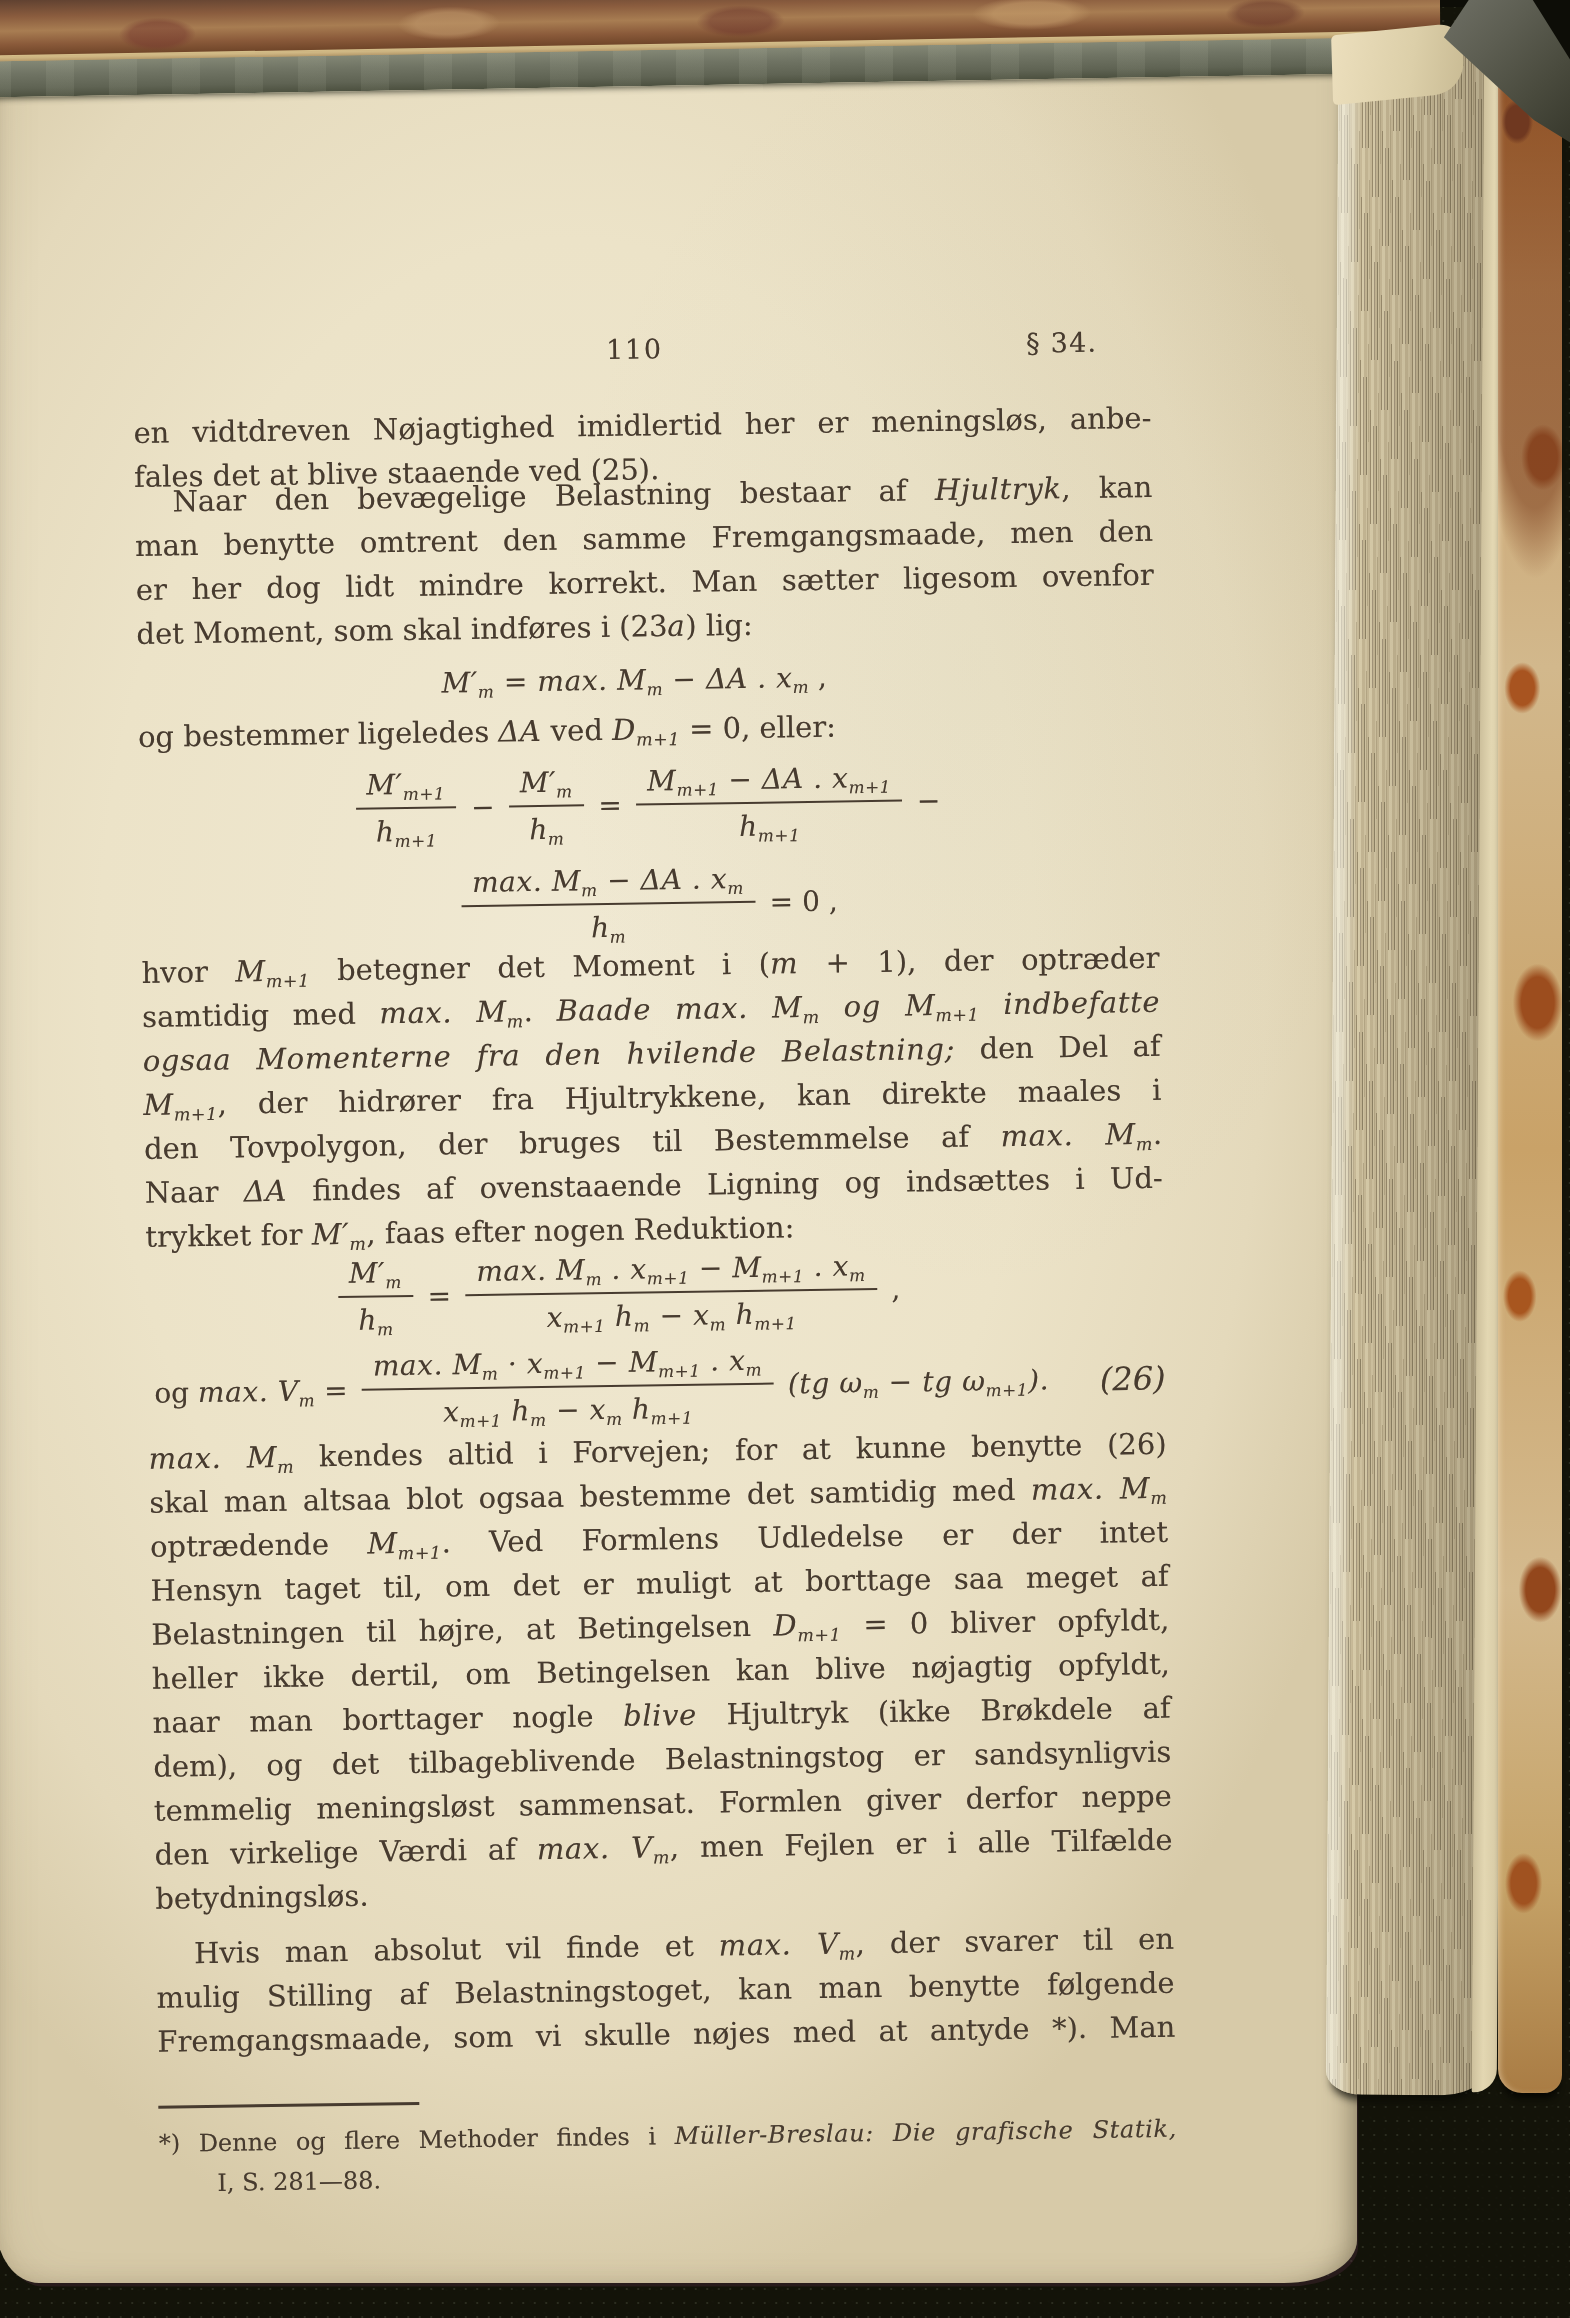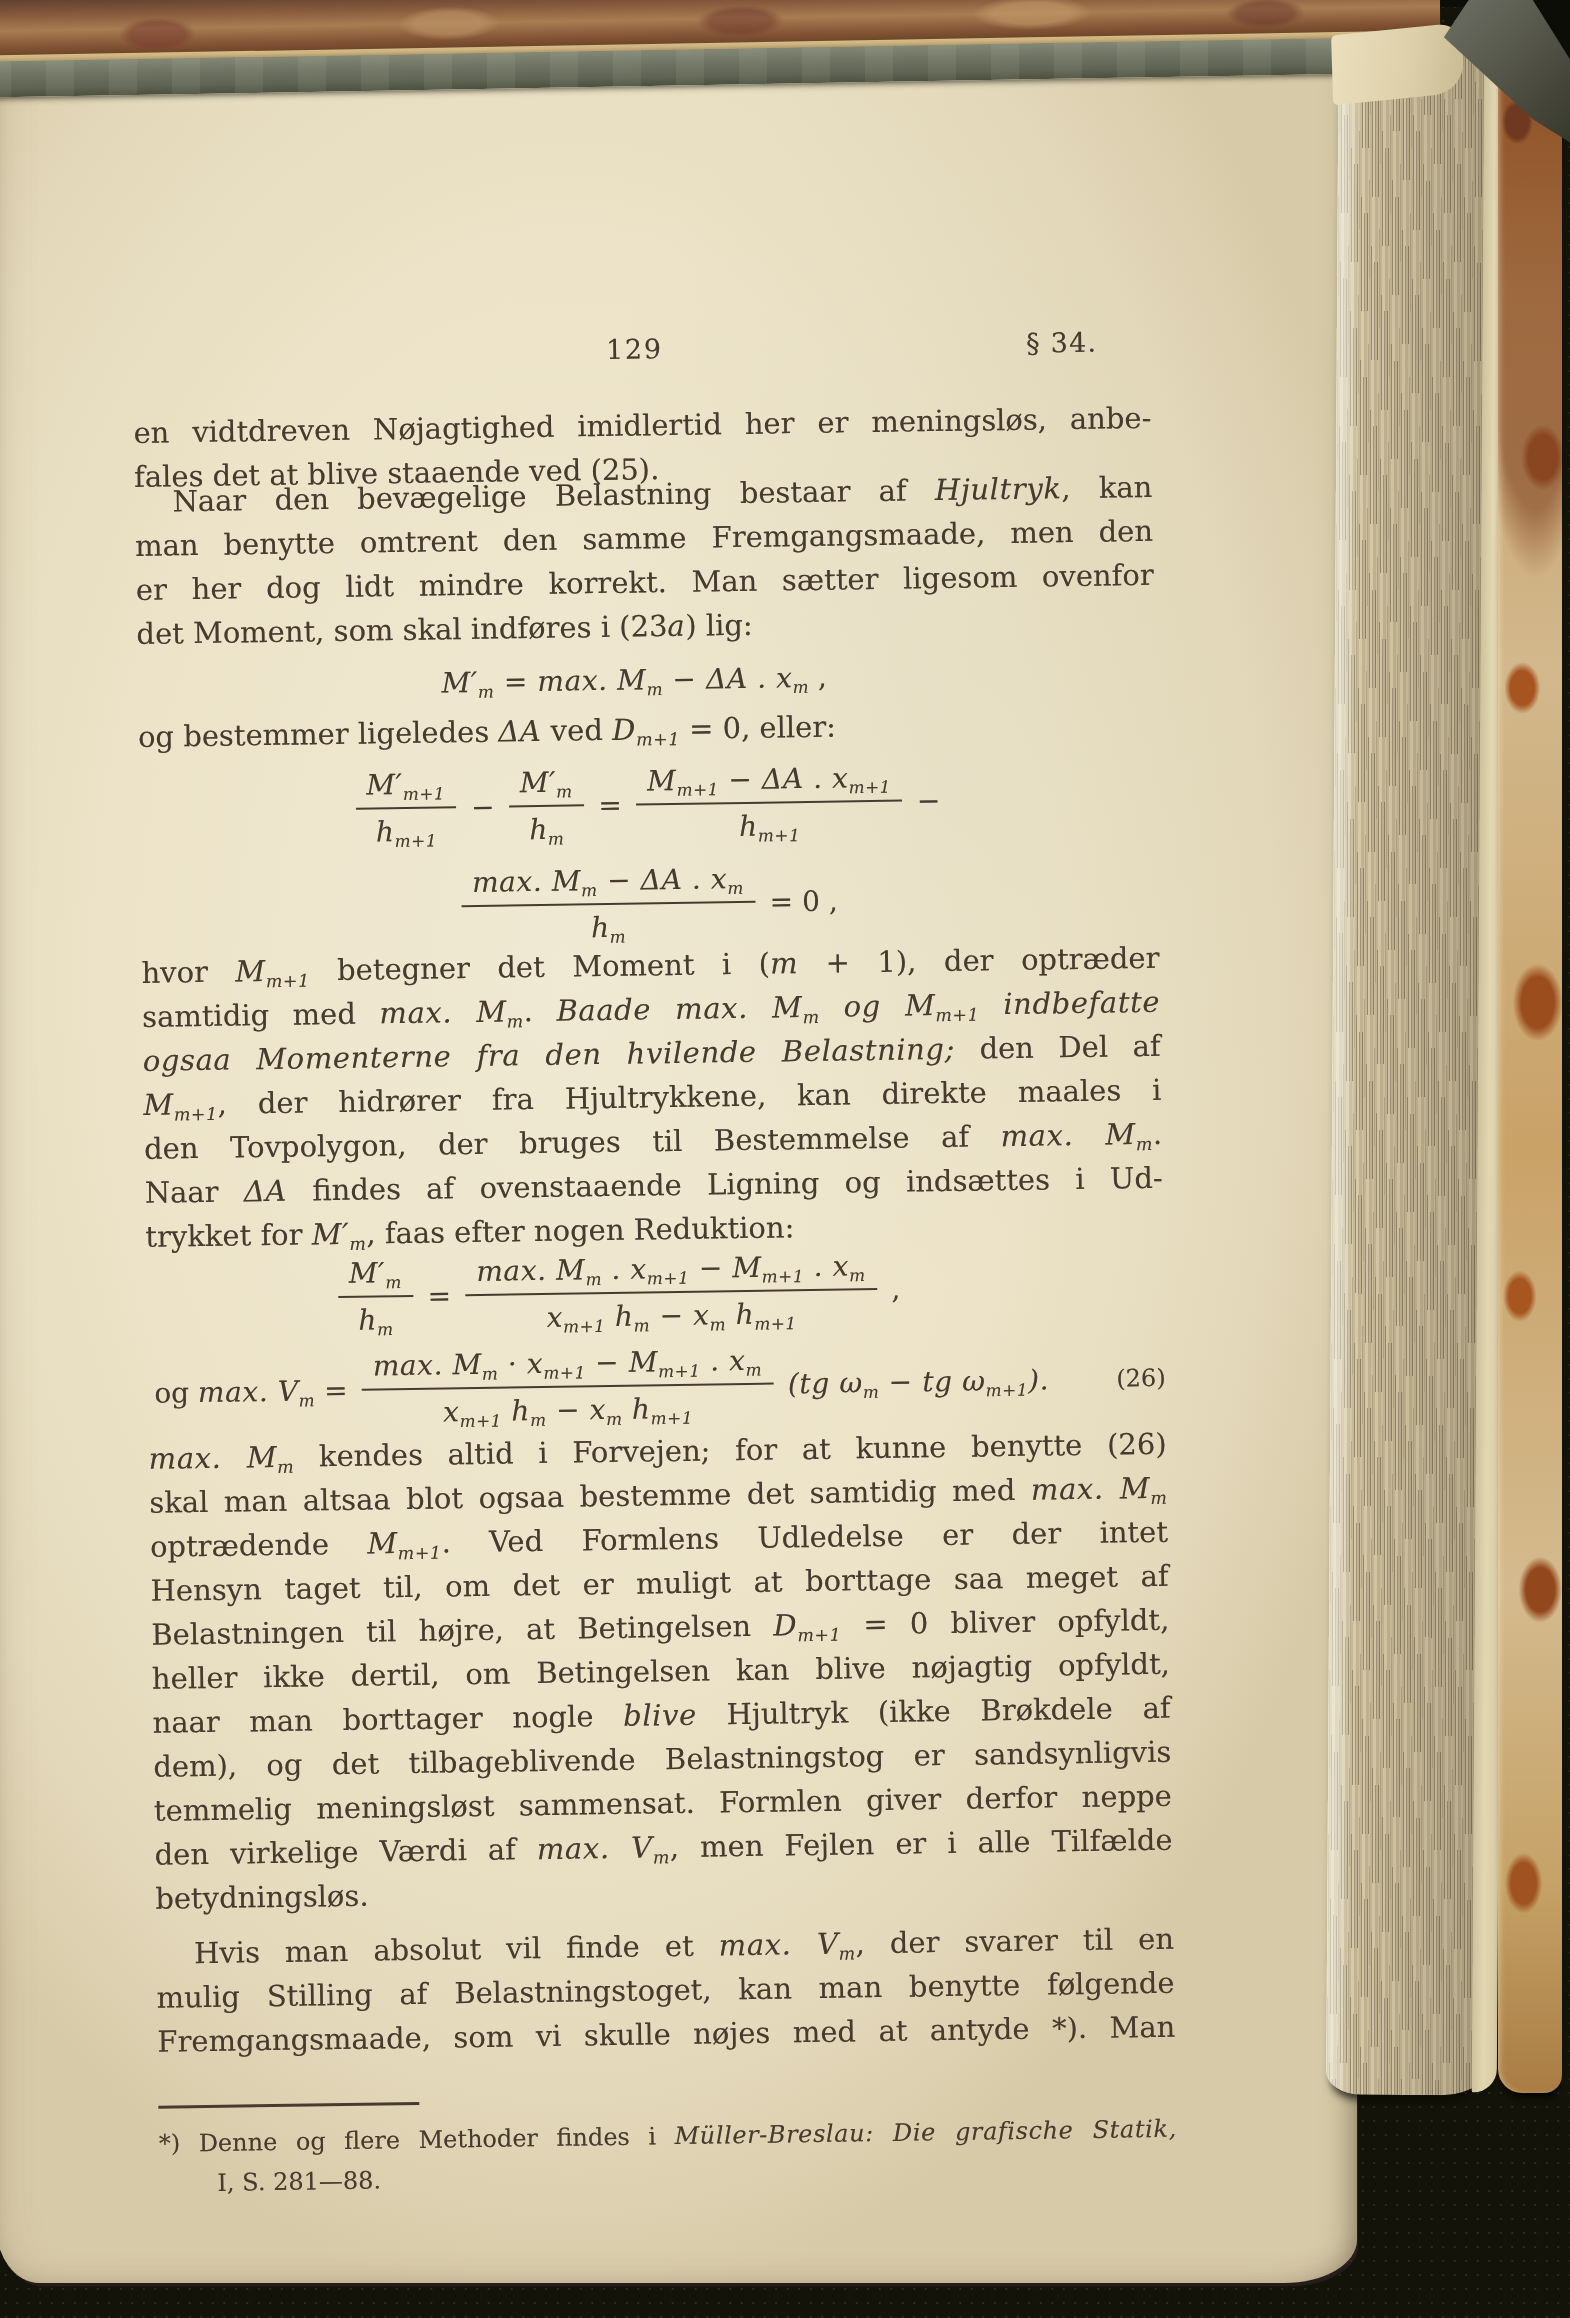--- a/index.html
+++ b/index.html
@@ -108,32 +108,32 @@
   .line{white-space:normal;}
   .line.j{text-align:justify;text-align-last:justify;}
   .line.ind{text-indent:38px;}
   .para.footnote{font-size:24px;line-height:40px;}
   .math{position:absolute;left:0;right:0;display:flex;justify-content:center;font-size:28px;line-height:1.15;}
   .mrow{display:inline-flex;align-items:center;}
   .mt{margin:0 7.3px;white-space:pre;}
   .fr{display:inline-flex;flex-direction:column;align-items:stretch;text-align:center;margin:0 7.3px;}
   .fr .n{border-bottom:2.4px solid var(--ink,#473b2f);padding:0 11px 6px;}
   .fr .d{padding:7.3px 11px 0;}
-  .eqno{position:absolute;right:0;top:50%;transform:translateY(-50%);font-size:24px;}
+  .eqno{position:absolute;right:0;top:50%;transform:translateY(-50%);font-size:32px;font-style:italic;}
   .fnrule{position:absolute;left:0;border-top:3px solid var(--ink,#473b2f);height:0;}
   sub{font-size:60%;line-height:0;vertical-align:-0.35em;letter-spacing:0.6px;}
   i{letter-spacing:0.6px;}
 </style>
 </head>
 <body>
 
 <div class="sheet">
   <div class="content" id="content">
     <div class="pghead">
-      <span class="pageno">129</span>
+      <span class="pageno">110</span>
       <span class="secno">§ 34.</span>
     </div>
   <div class="para" style="top: 348px;">
         <div class="line j">en vidtdreven Nøjagtighed imidlertid her er meningsløs, anbe-</div>
         <div class="line">fales det at blive staaende ved (25).</div>
       </div>
       <div class="para" style="top: 417px;">
         <div class="line j ind">Naar den bevægelige Belastning bestaar af <i>Hjultryk</i>, kan</div>
         <div class="line j">man benytte omtrent den samme Fremgangsmaade, men den</div>
         <div class="line j">er her dog lidt mindre korrekt.  Man sætter ligesom ovenfor</div>

